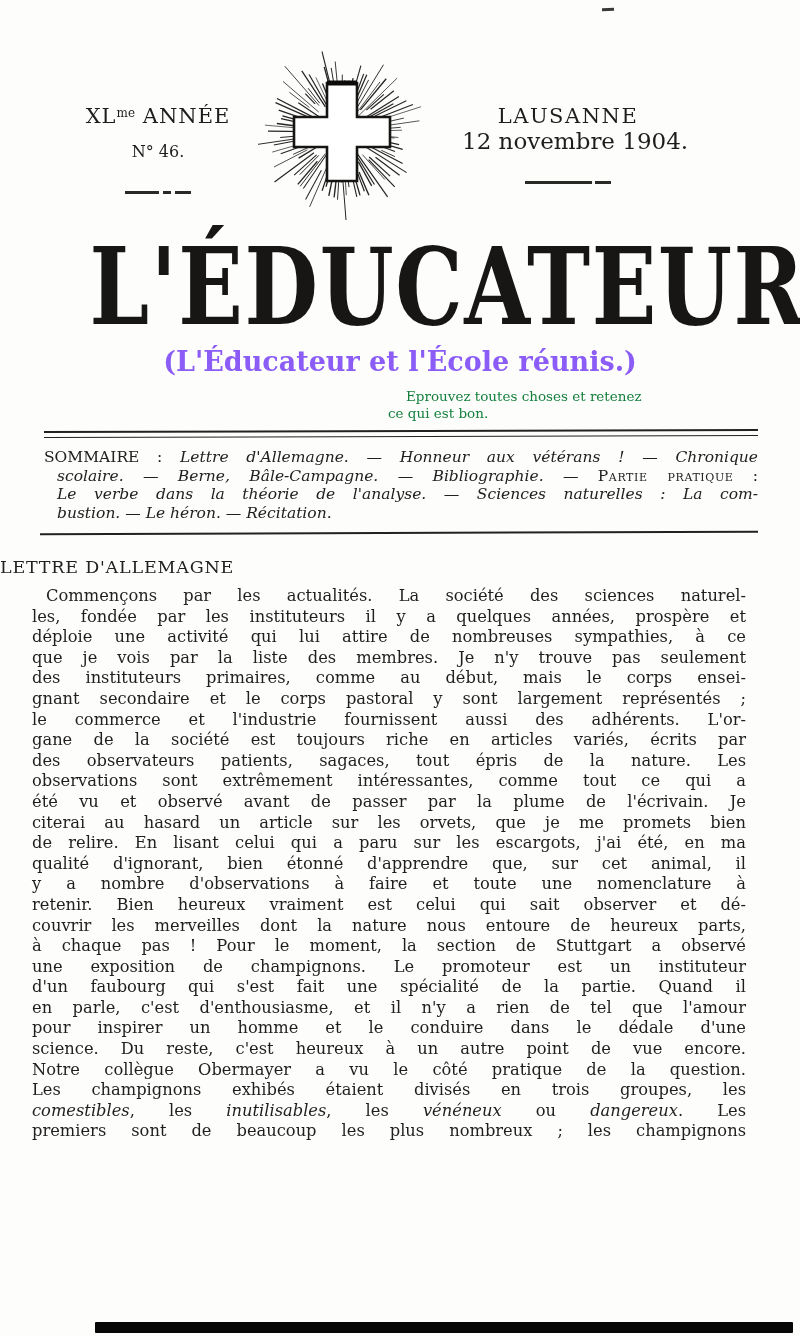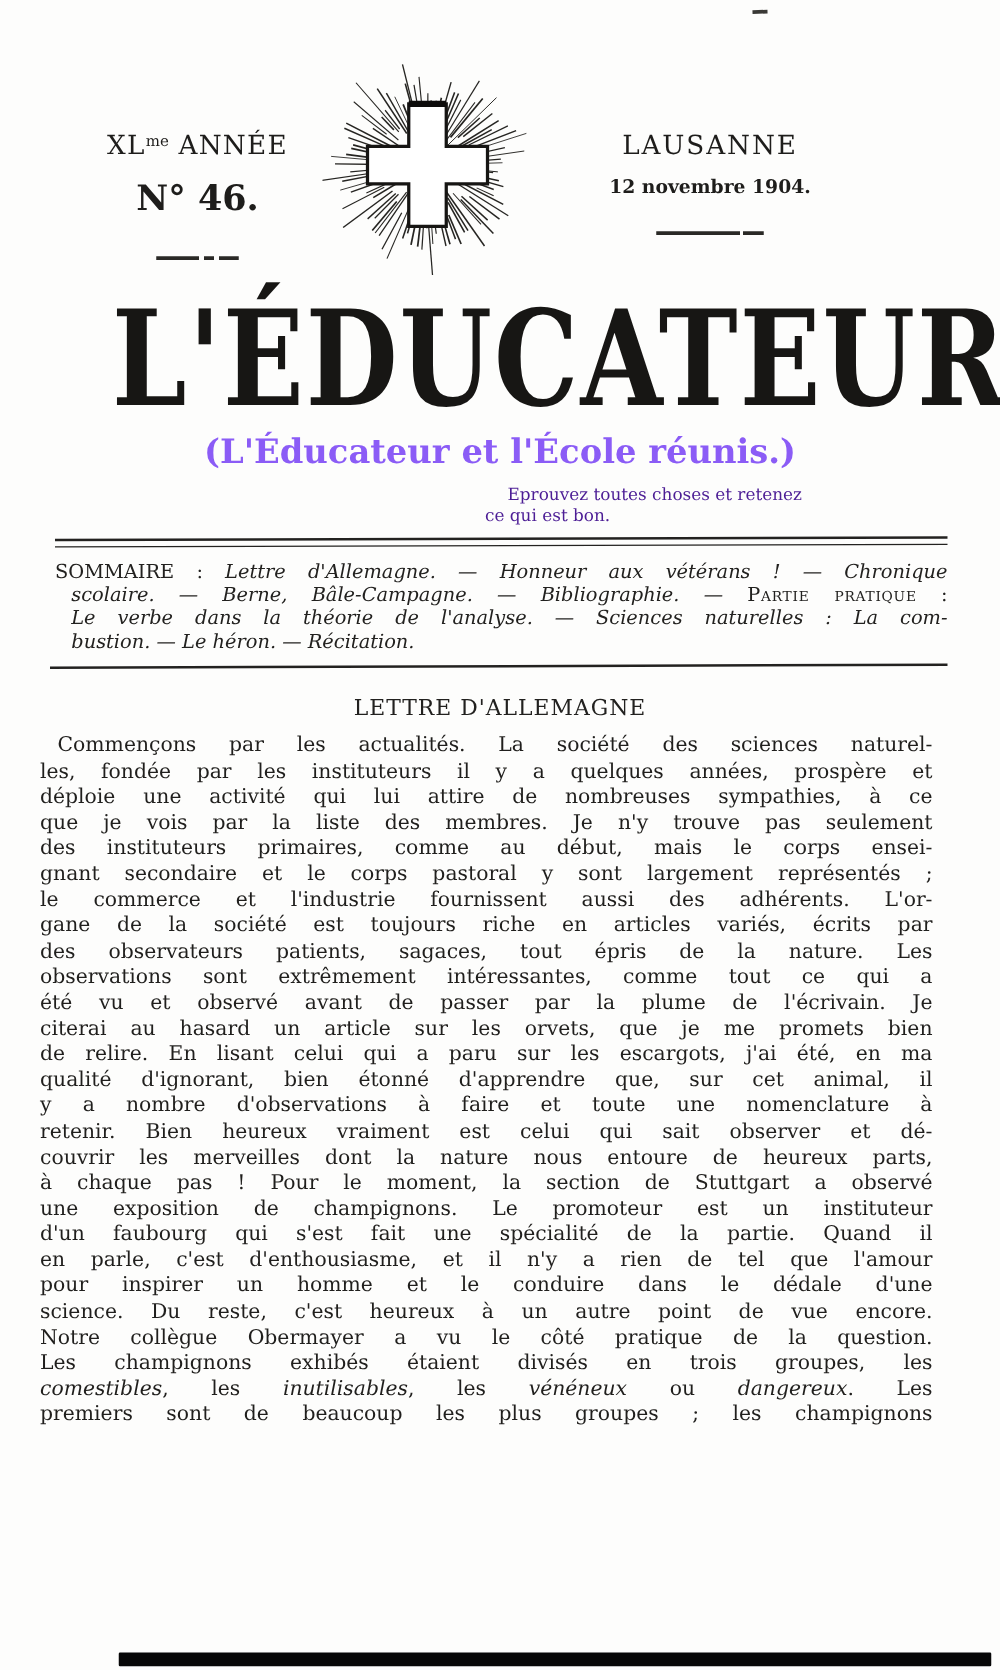--- a/index.html
+++ b/index.html
@@ -8,43 +8,43 @@
     background:#fdfdfc;color:#1e1d1b;
     font-family:"DejaVu Serif","Liberation Serif",serif;
     overflow:hidden;
   }
   .abs{position:absolute;}
   
   .mast-left{left:58px;top:104px;width:200px;text-align:center;}
   .mast-right{left:462px;top:104px;width:212px;text-align:center;}
   .year-line{font-size:21px;letter-spacing:1px;white-space:nowrap;}
   .year-line sup{font-size:12px;vertical-align:6px;letter-spacing:0;}
-  .issue-line{font-size:28px;font-weight:bold;margin-top:14px;}
+  .issue-line{font-size:16px;font-weight:normal;margin-top:14px;}
   .city-line{font-size:21px;letter-spacing:1.5px;}
-  .date-line{font-size:15px;font-weight:bold;margin-top:12px;white-space:nowrap;}
+  .date-line{font-size:23px;font-weight:normal;white-space:nowrap;}
   .dash-rule{height:2.5px;background:linear-gradient(90deg,#2a2926 0 52%,transparent 52% 58%,#2a2926 58% 70%,transparent 70% 76%,#2a2926 76% 100%);}
   .dash-rule.solid{background:linear-gradient(90deg,#2a2926 0 78%,transparent 78% 81%,#2a2926 81% 100%);}
   
   .emblem{left:258px;top:42px;width:168px;height:180px;}
   
   .title-wrap{left:0;top:234px;width:660px;text-align:center;white-space:nowrap;}
   .title-main{display:inline-block;font-size:106px;line-height:1.0;font-weight:bold;
     transform:scaleX(0.80);transform-origin:50% 50%;letter-spacing:2px;color:#171614;}
   .subtitle{left:0;top:346px;width:800px;text-align:center;font-size:27px;font-weight:bold;color:#8b5cf6;}
-  .motto{left:388px;top:388px;width:280px;font-size:13.5px;line-height:16.5px;color:#4c1d95;}
+  .motto{left:388px;top:388px;width:280px;font-size:13.5px;line-height:16.5px;color:#15803d;}
   .motto .l1{padding-left:18px;}
   
   .double-rule{left:44px;top:430px;width:714px;height:4px;border-top:2.5px solid #232220;border-bottom:1.4px solid #232220;transform:rotate(-0.15deg);}
   .single-rule{left:40px;top:532px;width:718px;height:2px;background:#232220;transform:rotate(-0.2deg);}
   
   .sommaire{left:44px;top:448px;width:714px;font-size:15.5px;line-height:18.7px;color:#22211f;}
   .sommaire .tline{padding-left:13px;}
   .sommaire .tline.first{padding-left:0;}
   
-  .heading{left:0;top:557px;width:800px;text-align:center;font-size:17.5px;letter-spacing:0.8px;color:#22211f;}
+  .heading{left:0;top:557px;width:800px;font-size:17.5px;letter-spacing:0.8px;color:#22211f;}
   .article{left:32px;top:586px;width:714px;font-size:16.3px;line-height:20.6px;color:#201f1d;}
   .tline{text-align:justify;text-align-last:justify;white-space:normal;}
   .tline.no-just{text-align-last:left;}
   .article .tline.first{text-indent:14px;}
   .it{font-style:italic;}
   .sc{font-variant:small-caps;letter-spacing:0.6px;}
   
   .top-dash{left:602px;top:8px;width:12px;height:3px;background:#3a3936;transform:rotate(-2deg);}
   .bottom-bar{left:95px;top:1322px;width:698px;height:11px;background:#070707;border-radius:1px;}
 </style>
@@ -206,14 +206,14 @@
     <div class="tline"><span>couvrir les merveilles dont la nature nous entoure de heureux parts,</span></div>
     <div class="tline"><span>à chaque pas ! Pour le moment, la section de Stuttgart a observé</span></div>
     <div class="tline"><span>une exposition de champignons. Le promoteur est un instituteur</span></div>
     <div class="tline"><span>d'un faubourg qui s'est fait une spécialité de la partie. Quand il</span></div>
     <div class="tline"><span>en parle, c'est d'enthousiasme, et il n'y a rien de tel que l'amour</span></div>
     <div class="tline"><span>pour inspirer un homme et le conduire dans le dédale d'une</span></div>
     <div class="tline"><span>science. Du reste, c'est heureux à un autre point de vue encore.</span></div>
     <div class="tline"><span>Notre collègue Obermayer a vu le côté pratique de la question.</span></div>
     <div class="tline"><span>Les champignons exhibés étaient divisés en trois groupes, les</span></div>
     <div class="tline"><span class="it">comestibles</span><span>, les </span><span class="it">inutilisables</span><span>, les </span><span class="it">vénéneux</span><span> ou </span><span class="it">dangereux</span><span>. Les</span></div>
-    <div class="tline"><span>premiers sont de beaucoup les plus groupes ; les champignons</span></div>
+    <div class="tline"><span>premiers sont de beaucoup les plus nombreux ; les champignons</span></div>
   </div>
 
 </body></html>

